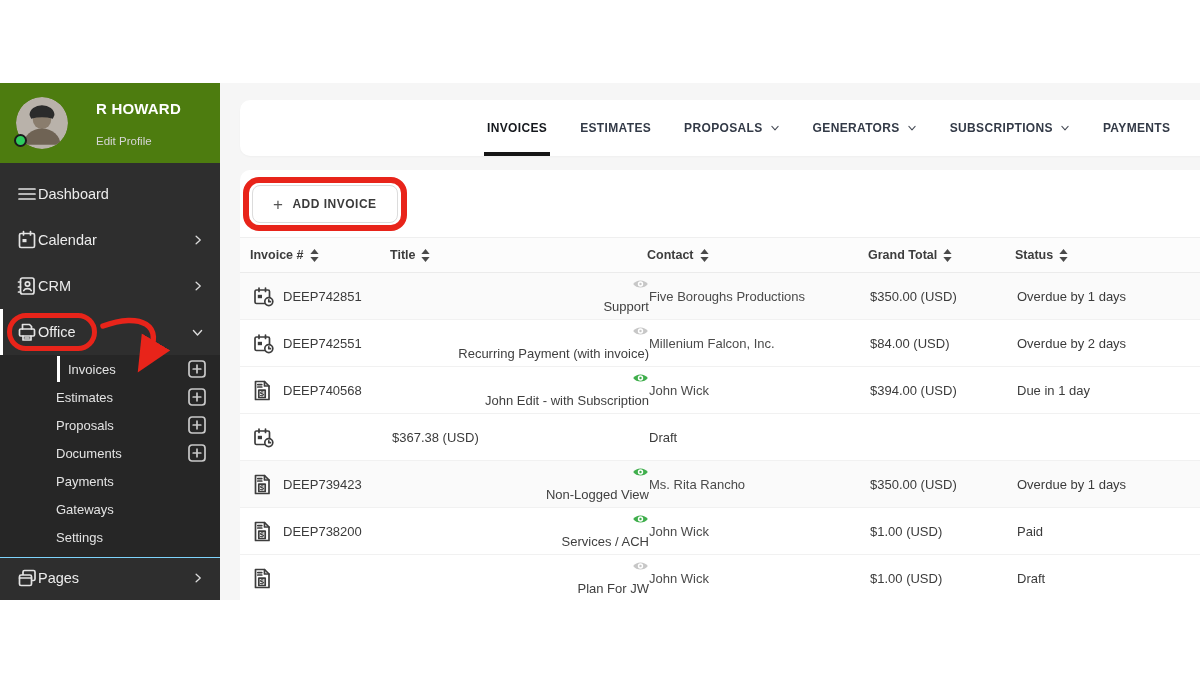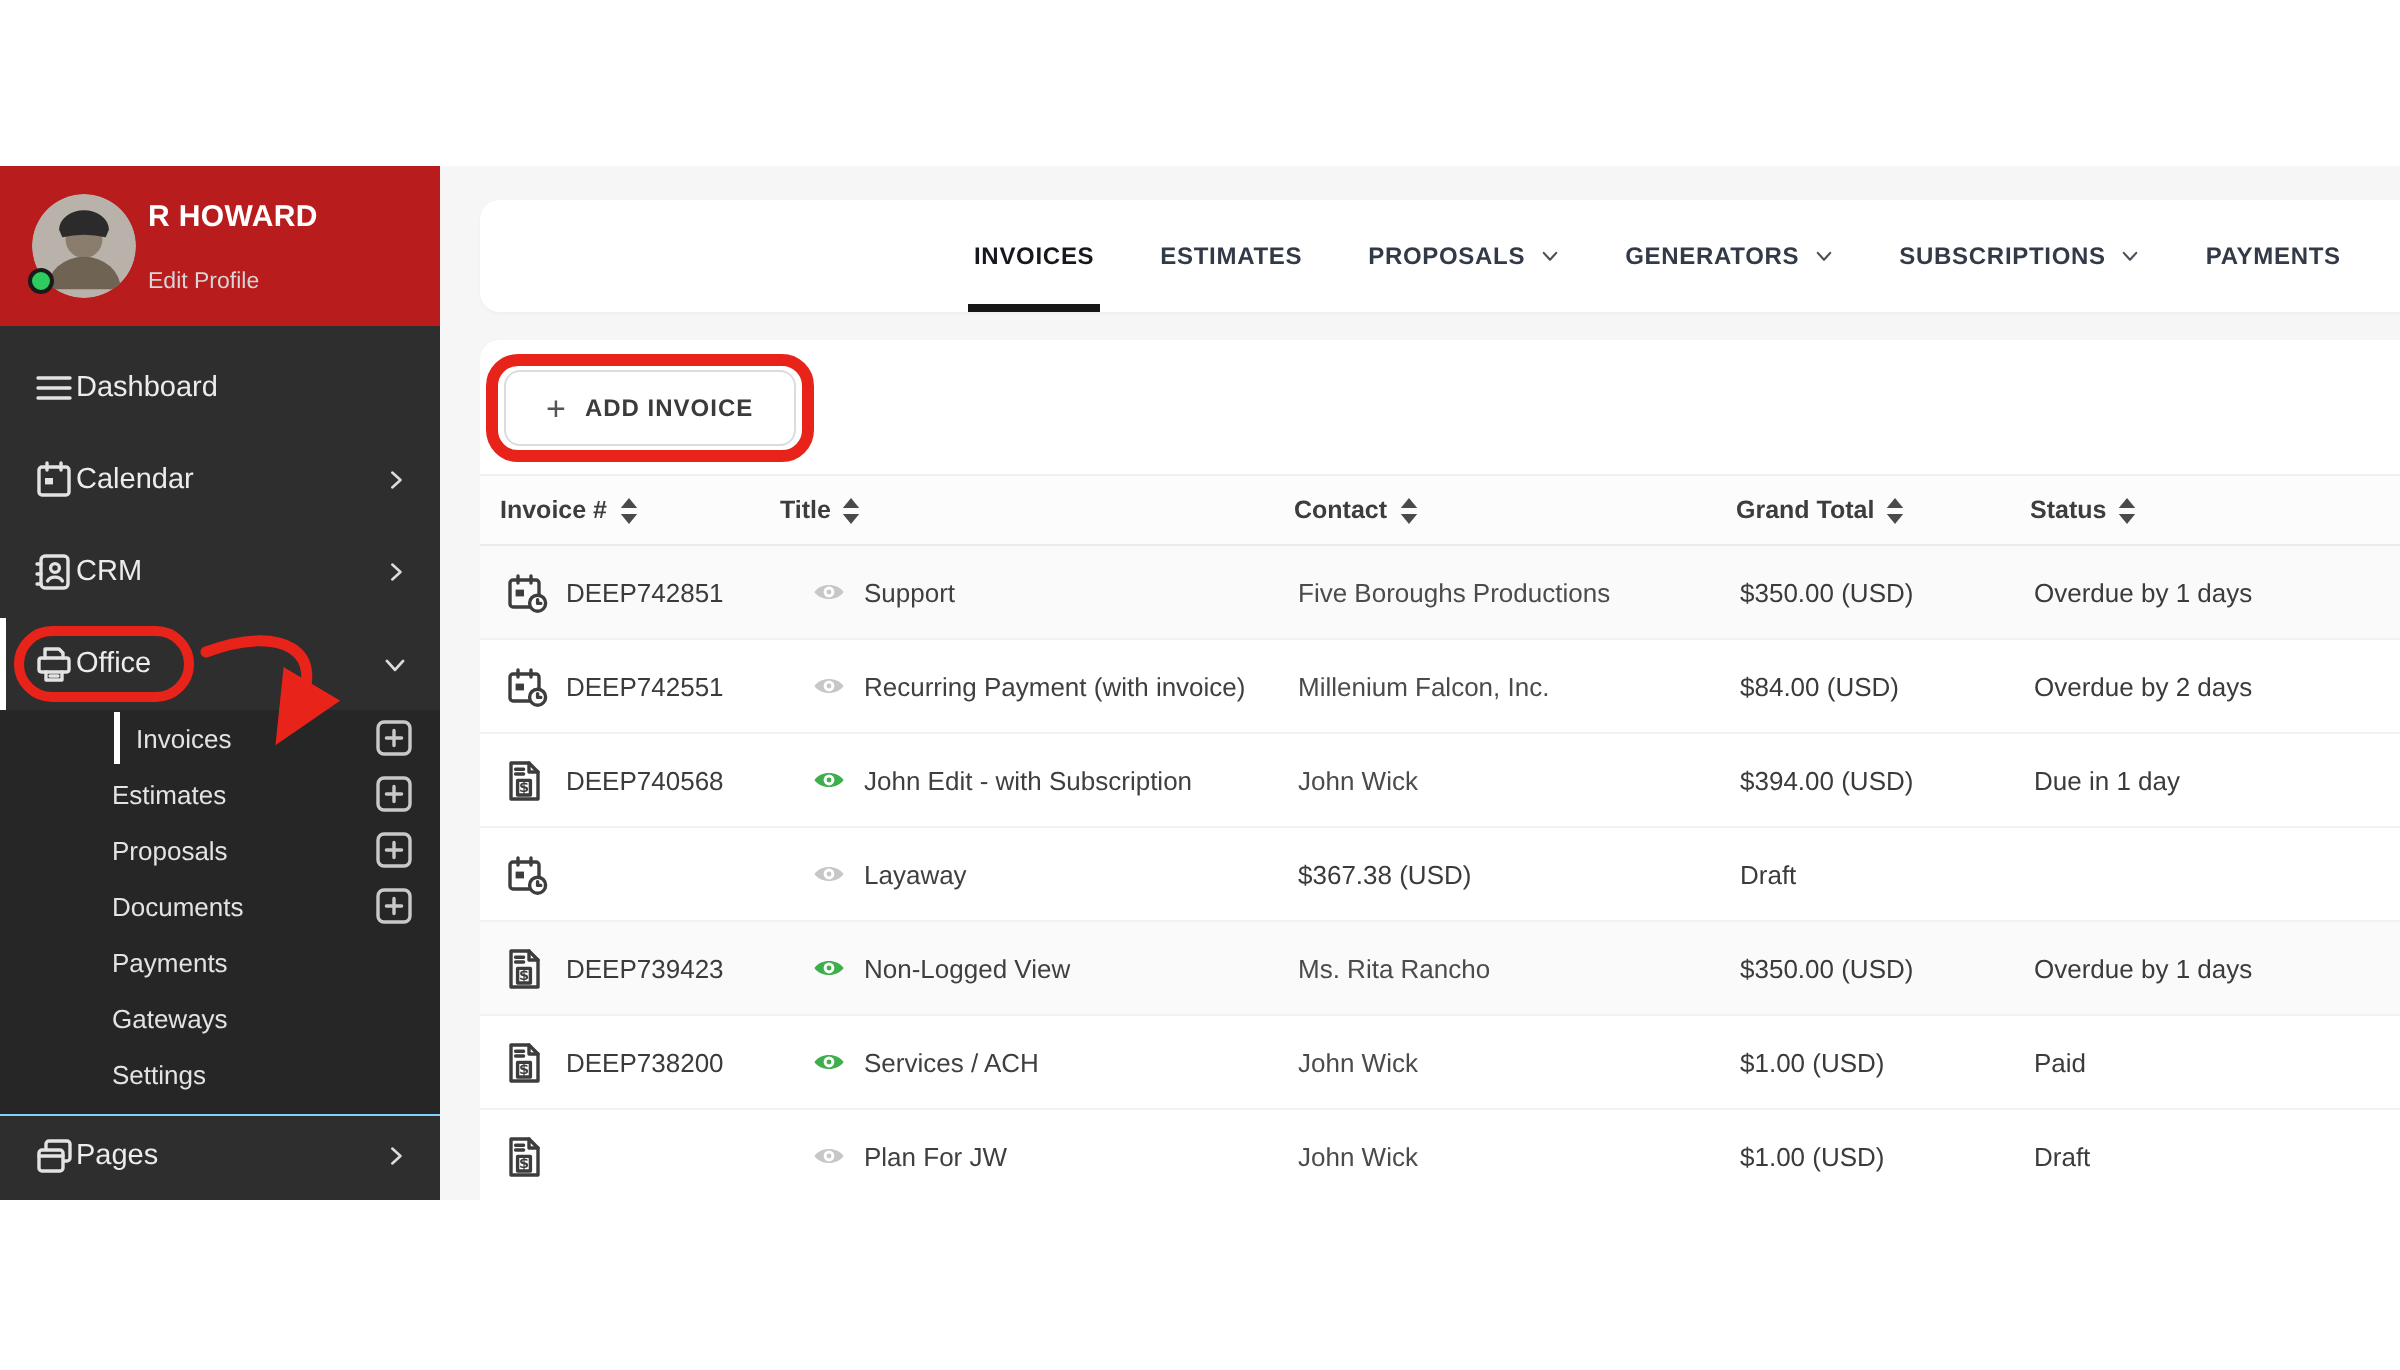--- a/index.html
+++ b/index.html
@@ -2,21 +2,21 @@
 <html style="--red: #e8241a;"><head>
 <meta charset="utf-8">
 <style>
   * { margin:0; padding:0; box-sizing:border-box; }
   html,body { width:1200px; height:685px; background:#ffffff; overflow:hidden;
     font-family:"Liberation Sans", sans-serif; }
   .app { position:absolute; top:83px; left:0; width:1200px; height:517px; display:flex; }
 
   
   .sidebar { position:relative; width:220px; background:#2e2e2e; color:#e9e9e9; flex:0 0 220px; }
-  .profile { height:80px; background:#b91c1c; display:flex; align-items:center; padding:0 16px; gap:6px; }
+  .profile { height:80px; background:#4d7c0f; display:flex; align-items:center; padding:0 16px; gap:28px; }
   .avatar { position:relative; width:52px; height:52px; flex:0 0 52px; }
   .avatar svg { display:block; border-radius:50%; }
   .status-dot { position:absolute; left:-2px; bottom:2px; width:13px; height:13px;
     border-radius:50%; background:#2ecc5e; border:2px solid #1b1b1b; }
   .profile-name { font-size:15px; font-weight:bold; color:#fff; letter-spacing:.2px; }
   .profile-edit { font-size:11.5px; color:#d6d6d6; margin-top:18px; }
 
   .nav { padding-top:8px; }
   .nav-item { position:relative; height:46px; display:flex; align-items:center;
     padding:0 16px; gap:0; cursor:pointer; }
@@ -71,21 +71,21 @@
   .th { display:flex; align-items:center; gap:6px; font-size:12.5px; font-weight:bold;
     color:#3d3d3d; cursor:pointer; }
   .sort-icon { display:flex; color:#4a4a4a; }
 
   .tbl-row { display:grid; grid-template-columns:31px 109px 257px 221px 147px 1fr;
     align-items:center; height:47px; padding-left:12px; border-bottom:1px solid #f1f1f1;
     font-size:13px; color:#424242; cursor:pointer; background:#fff; }
   .tbl-row.shaded { background:#fafafa; }
   .cell-icon { display:flex; align-items:center; color:#3d3d3d; }
   .cell-number { color:#3b3b3b; }
-  .cell-title { display:flex; align-items:center; gap:9px; padding-left:14px; color:#3f3f3f; }
+  .cell-title { display:flex; align-items:flex-end; gap:9px; padding-left:14px; color:#3f3f3f;flex-direction:column; }
   .eye { display:flex; }
   .eye-green { color:#3fae4c; }
   .eye-gray { color:#c7c7c7; }
   .cell-contact { color:#4b4b4b; }
   .cell-total { color:#3b3b3b; }
   .cell-status { color:#3b3b3b; }
 </style>
 </head>
 <body>
 
@@ -415,30 +415,20 @@
             <span class="cell-icon">
               <svg width="22" height="23" viewBox="0 0 22 23" fill="none" stroke="currentColor" stroke-width="1.7" stroke-linecap="round" stroke-linejoin="round">
                 <rect x="3" y="5" width="14.5" height="13.5" rx="1.5"></rect>
                 <path d="M7,3 v3.5 M13.5,3 v3.5"></path>
                 <rect x="5.8" y="9.8" width="4.2" height="3.4" fill="currentColor" stroke="none"></rect>
                 <circle cx="16.8" cy="16.6" r="4" fill="#fff"></circle>
                 <path d="M16.8,14.8 v1.9 h1.6"></path>
               </svg>
             </span>
             <span class="cell-number"></span>
-            <span class="cell-title">
-              <span class="eye eye-gray">
-                <svg width="17" height="12" viewBox="0 0 17 12">
-                  <path d="M1.2,6 C4.3,1.3 12.7,1.3 15.8,6 C12.7,10.7 4.3,10.7 1.2,6 Z" fill="currentColor"></path>
-                  <circle cx="8.5" cy="6" r="2.7" fill="#fff"></circle>
-                  <circle cx="8.5" cy="6" r="1.2" fill="currentColor"></circle>
-                </svg>
-              </span>
-              <span>Layaway</span>
-            </span>
             <span class="cell-total">$367.38 (USD)</span>
             <span class="cell-status">Draft</span>
           </div>
           <div class="tbl-row shaded">
             <span class="cell-icon">
               <svg width="20" height="23" viewBox="0 0 20 23" fill="none" stroke="currentColor" stroke-width="1.7" stroke-linecap="round" stroke-linejoin="round">
                 <path d="M3.5,2.5 h9 l4.5,4.5 v13.5 h-13.5 z"></path>
                 <path d="M12.5,2.5 v4.5 h4.5"></path>
                 <path d="M5.8,5.6 h4 M5.8,8 h4"></path>
                 <rect x="6.8" y="11.2" width="6.4" height="7.3"></rect>

